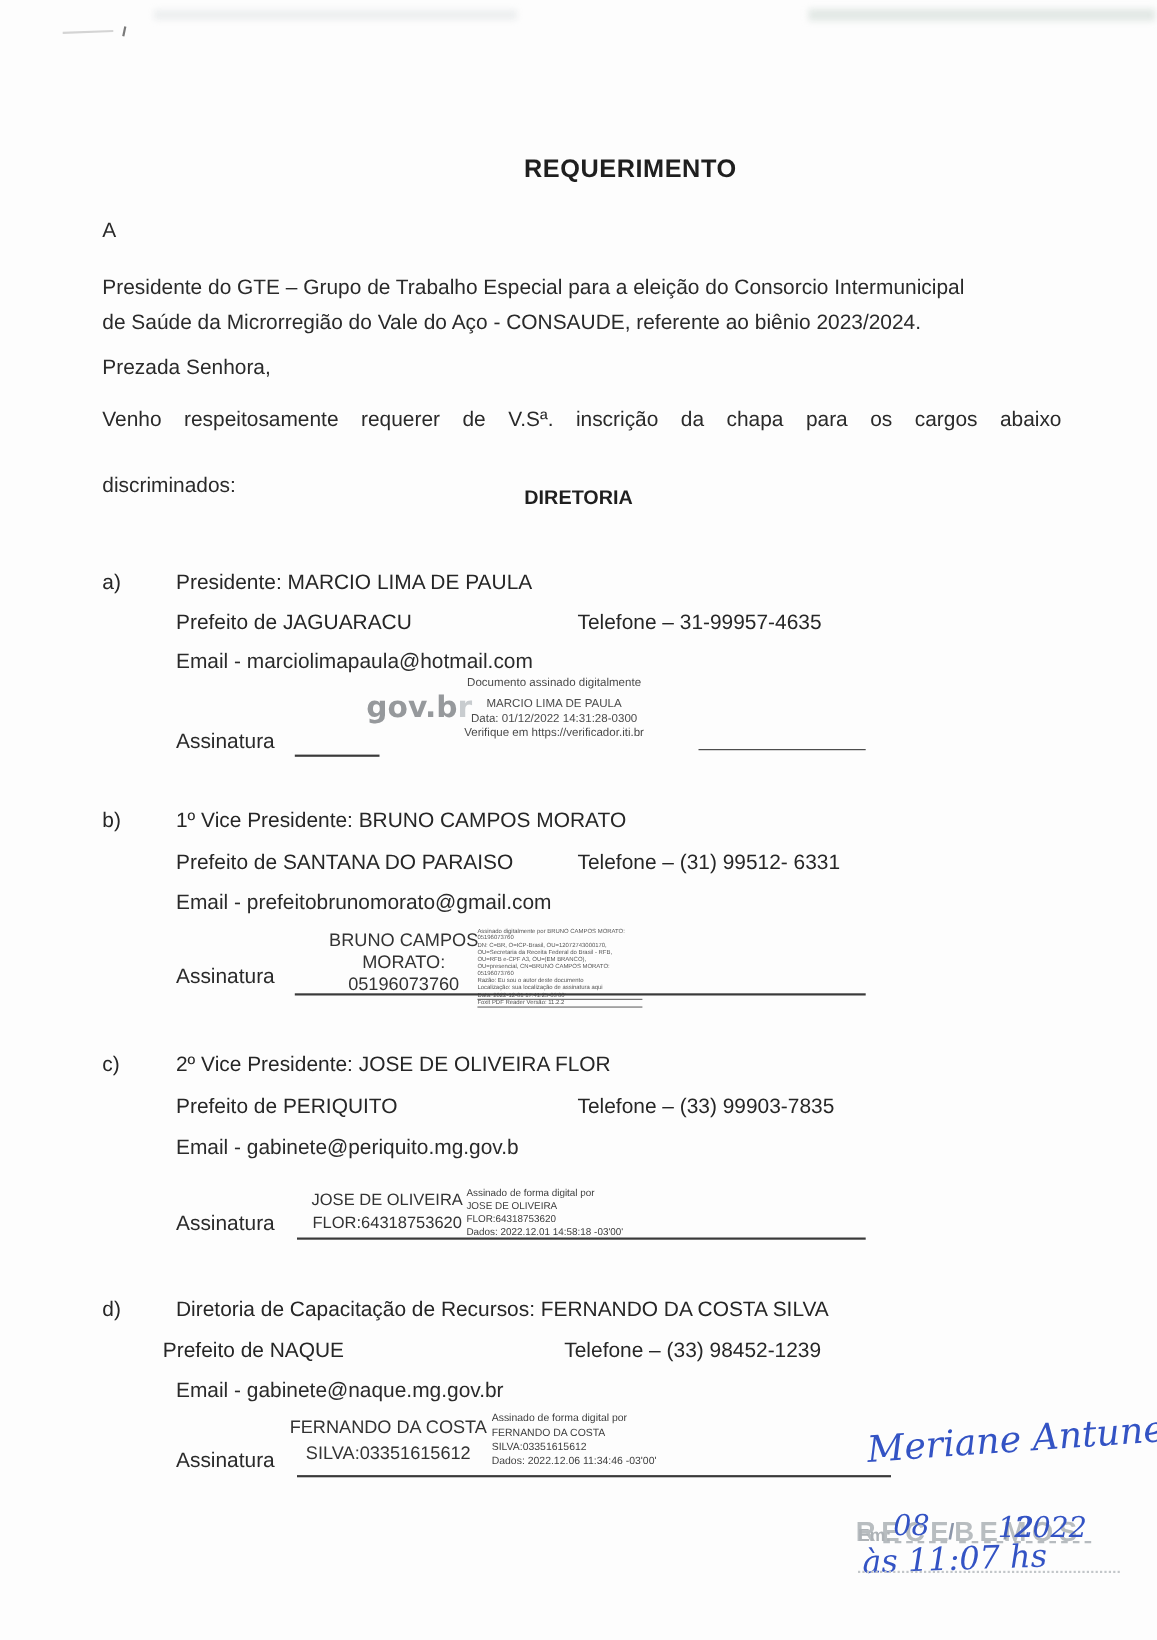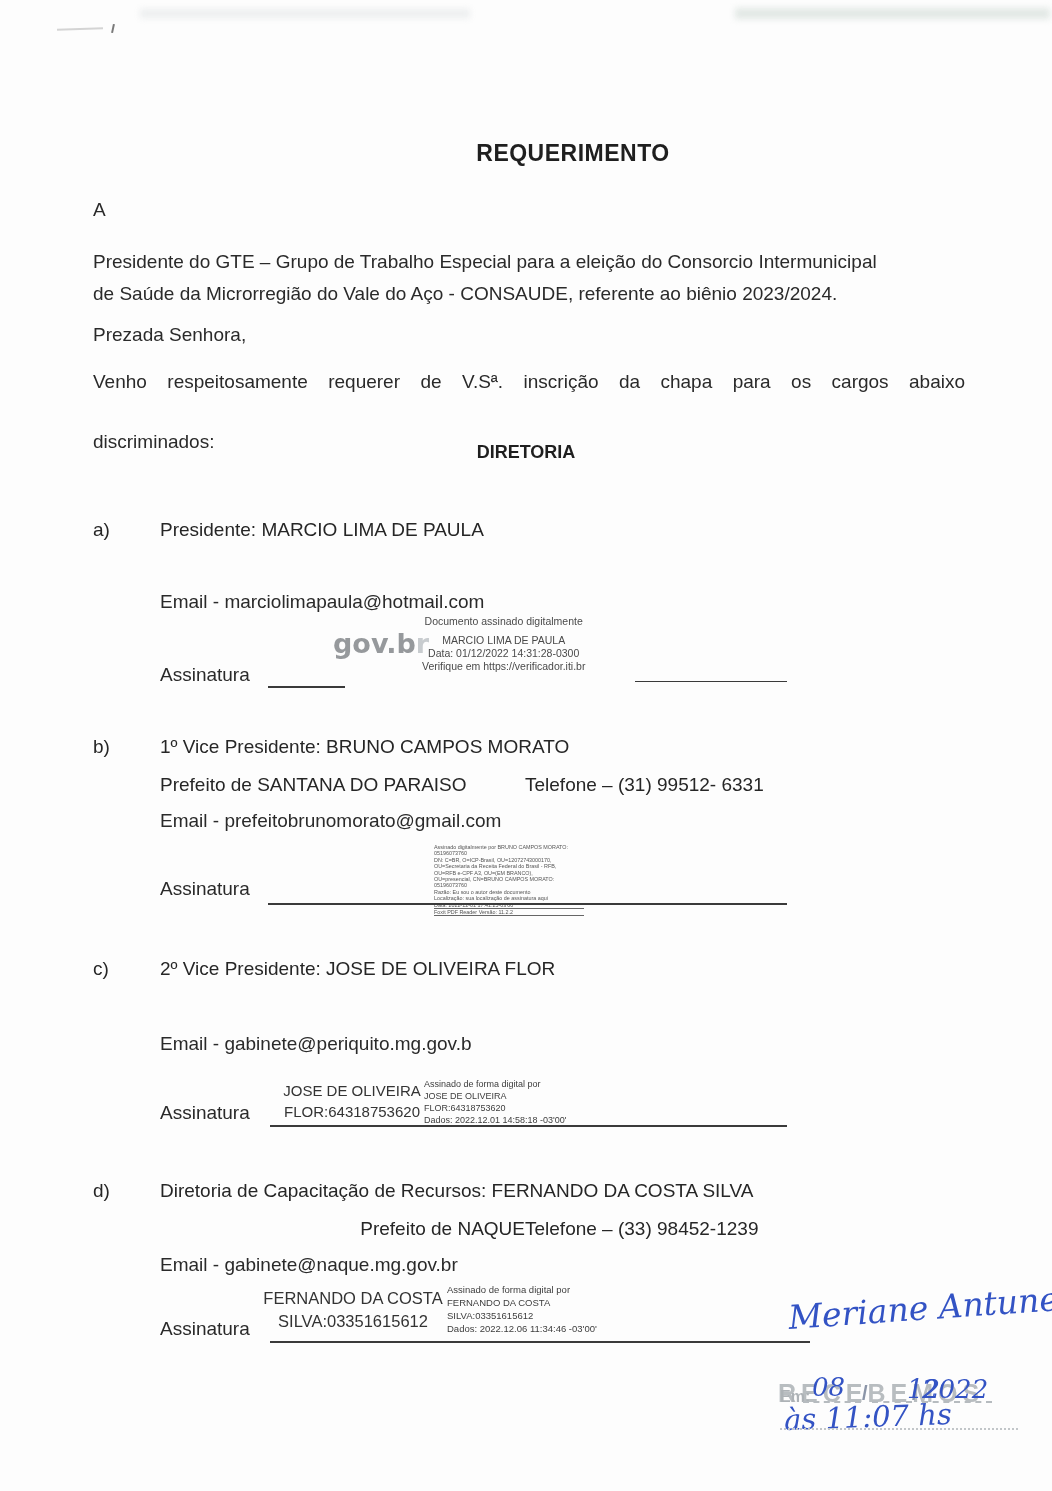--- a/index.html
+++ b/index.html
@@ -81,20 +81,24 @@
 
   <div class="abs body-text" style="left:93px;top:324px;">Prezada Senhora,</div>
 
   <div class="abs body-text para justify-last" style="left:93px;top:366px;">Venho respeitosamente requerer de V.Sª. inscrição da chapa para os cargos abaixo</div>
   <div class="abs body-text" style="left:93px;top:410px;margin-top:21px;">discriminados:</div>
 
   <div class="abs section-heading" style="top:442px;">DIRETORIA</div>
 
   <div class="abs entry-label" style="left:93px;top:519px;">a)</div>
   <div class="abs entry-role" style="left:160px;top:519px;">Presidente: MARCIO LIMA DE PAULA</div>
+  <div class="abs entry-line2" style="left:160px;top:556px;width:830px;">
+    <span class="prefeito">Prefeito de JAGUARACU</span>
+    <span>Telefone – 31-99957-4635</span>
+  </div>
   <div class="abs body-text" style="left:160px;top:591px;">Email - marciolimapaula@hotmail.com</div>
 
   <div class="abs govbr-logo" style="left:333px;top:628px;">
     <span class="main">gov.b</span><span class="tail">r</span>
   </div>
   <div class="abs govbr-text" style="left:422px;top:615px;">
     <div class="hdr">Documento assinado digitalmente</div>
     <div>MARCIO LIMA DE PAULA</div>
     <div>Data: 01/12/2022 14:31:28-0300</div>
     <div>Verifique em https://verificador.iti.br</div>
@@ -105,58 +109,67 @@
   <div class="abs sig-line thin" style="left:635px;top:681px;width:152px;"></div>
 
   <div class="abs entry-label" style="left:93px;top:736px;">b)</div>
   <div class="abs entry-role" style="left:160px;top:736px;">1º Vice Presidente: BRUNO CAMPOS MORATO</div>
   <div class="abs entry-line2" style="left:160px;top:774px;width:830px;">
     <span class="prefeito">Prefeito de SANTANA DO PARAISO</span>
     <span>Telefone – (31) 99512- 6331</span>
   </div>
   <div class="abs body-text" style="left:160px;top:810px;">Email - prefeitobrunomorato@gmail.com</div>
 
+  <div class="abs dsig-name bruno-name" style="left:299px;top:845px;">
+    <div>BRUNO CAMPOS</div>
+    <div>MORATO:</div>
+    <div>05196073760</div>
+  </div>
   <div class="abs tiny-cert" style="left:434px;top:844px;">
     <div>Assinado digitalmente por BRUNO CAMPOS MORATO:</div>
     <div>05196073760</div>
     <div>DN: C=BR, O=ICP-Brasil, OU=12072743000170,</div>
     <div>OU=Secretaria da Receita Federal do Brasil - RFB,</div>
     <div>OU=RFB e-CPF A3, OU=(EM BRANCO),</div>
     <div>OU=presencial, CN=BRUNO CAMPOS MORATO:</div>
     <div>05196073760</div>
     <div>Razão: Eu sou o autor deste documento</div>
     <div>Localização: sua localização de assinatura aqui</div>
     <div>Data: 2022-12-01 17:41:25-03'00'</div>
     <div class="boxed">Foxit PDF Reader Versão: 11.2.2</div>
   </div>
 
   <div class="abs body-text" style="left:160px;top:878px;">Assinatura</div>
   <div class="abs sig-line" style="left:268px;top:903px;width:519px;"></div>
 
   <div class="abs entry-label" style="left:93px;top:958px;">c)</div>
   <div class="abs entry-role" style="left:160px;top:958px;">2º Vice Presidente: JOSE DE OLIVEIRA FLOR</div>
+  <div class="abs entry-line2" style="left:160px;top:996px;width:830px;">
+    <span class="prefeito">Prefeito de PERIQUITO</span>
+    <span>Telefone – (33) 99903-7835</span>
+  </div>
   <div class="abs body-text" style="left:160px;top:1033px;">Email - gabinete@periquito.mg.gov.b</div>
 
   <div class="abs dsig-name jose-name" style="left:282px;top:1080px;">
     <div>JOSE DE OLIVEIRA</div>
     <div>FLOR:64318753620</div>
   </div>
   <div class="abs dsig-detail" style="left:424px;top:1078px;">
     <div>Assinado de forma digital por</div>
     <div>JOSE DE OLIVEIRA</div>
     <div>FLOR:64318753620</div>
     <div>Dados: 2022.12.01 14:58:18 -03'00'</div>
   </div>
 
   <div class="abs body-text" style="left:160px;top:1102px;">Assinatura</div>
   <div class="abs sig-line" style="left:270px;top:1125px;width:517px;"></div>
 
   <div class="abs entry-label" style="left:93px;top:1180px;">d)</div>
   <div class="abs entry-role" style="left:160px;top:1180px;">Diretoria de Capacitação de Recursos: FERNANDO DA COSTA SILVA</div>
-  <div class="abs entry-line2" style="left:160px;top:1218px;width:830px;text-align:right;">
+  <div class="abs entry-line2" style="left:148px;top:1218px;width:830px;">
     <span class="prefeito">Prefeito de NAQUE</span>
     <span>Telefone – (33) 98452-1239</span>
   </div>
   <div class="abs body-text" style="left:160px;top:1254px;text-align:right;">Email - gabinete@naque.mg.gov.br</div>
 
   <div class="abs dsig-name fernando-name" style="left:263px;top:1287px;">
     <div>FERNANDO DA COSTA</div>
     <div>SILVA:03351615612</div>
   </div>
   <div class="abs dsig-detail fernando-detail" style="left:447px;top:1283px;">

